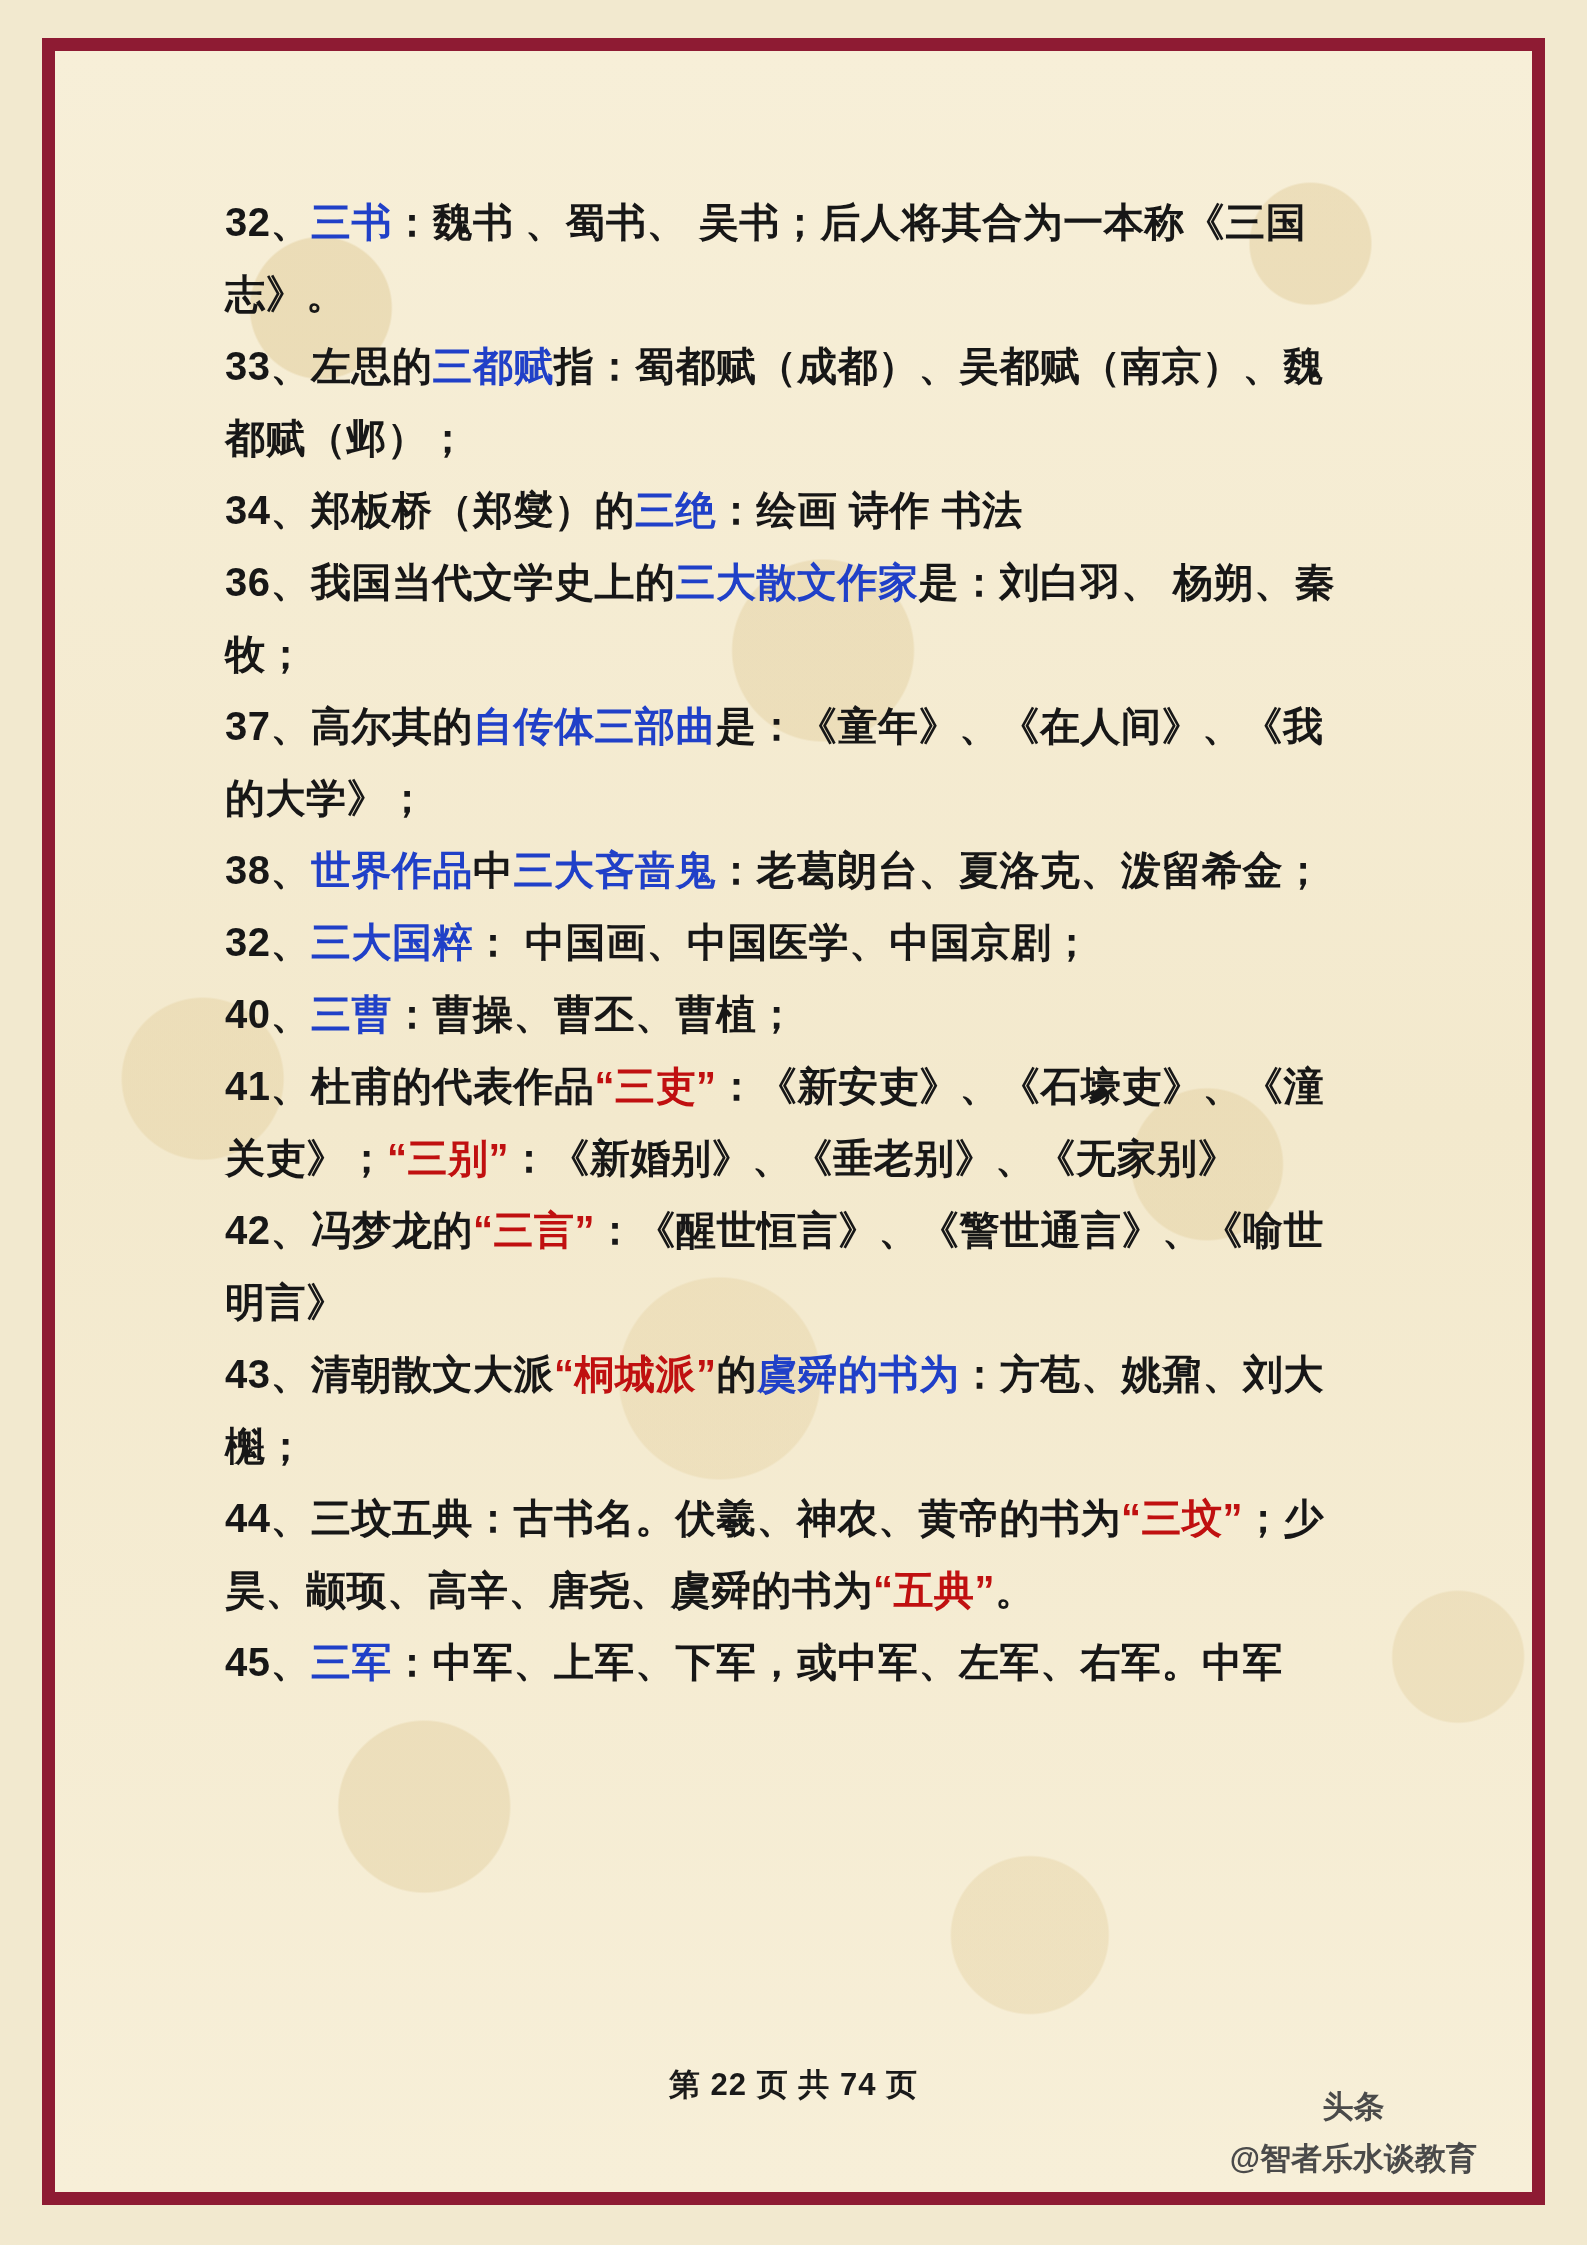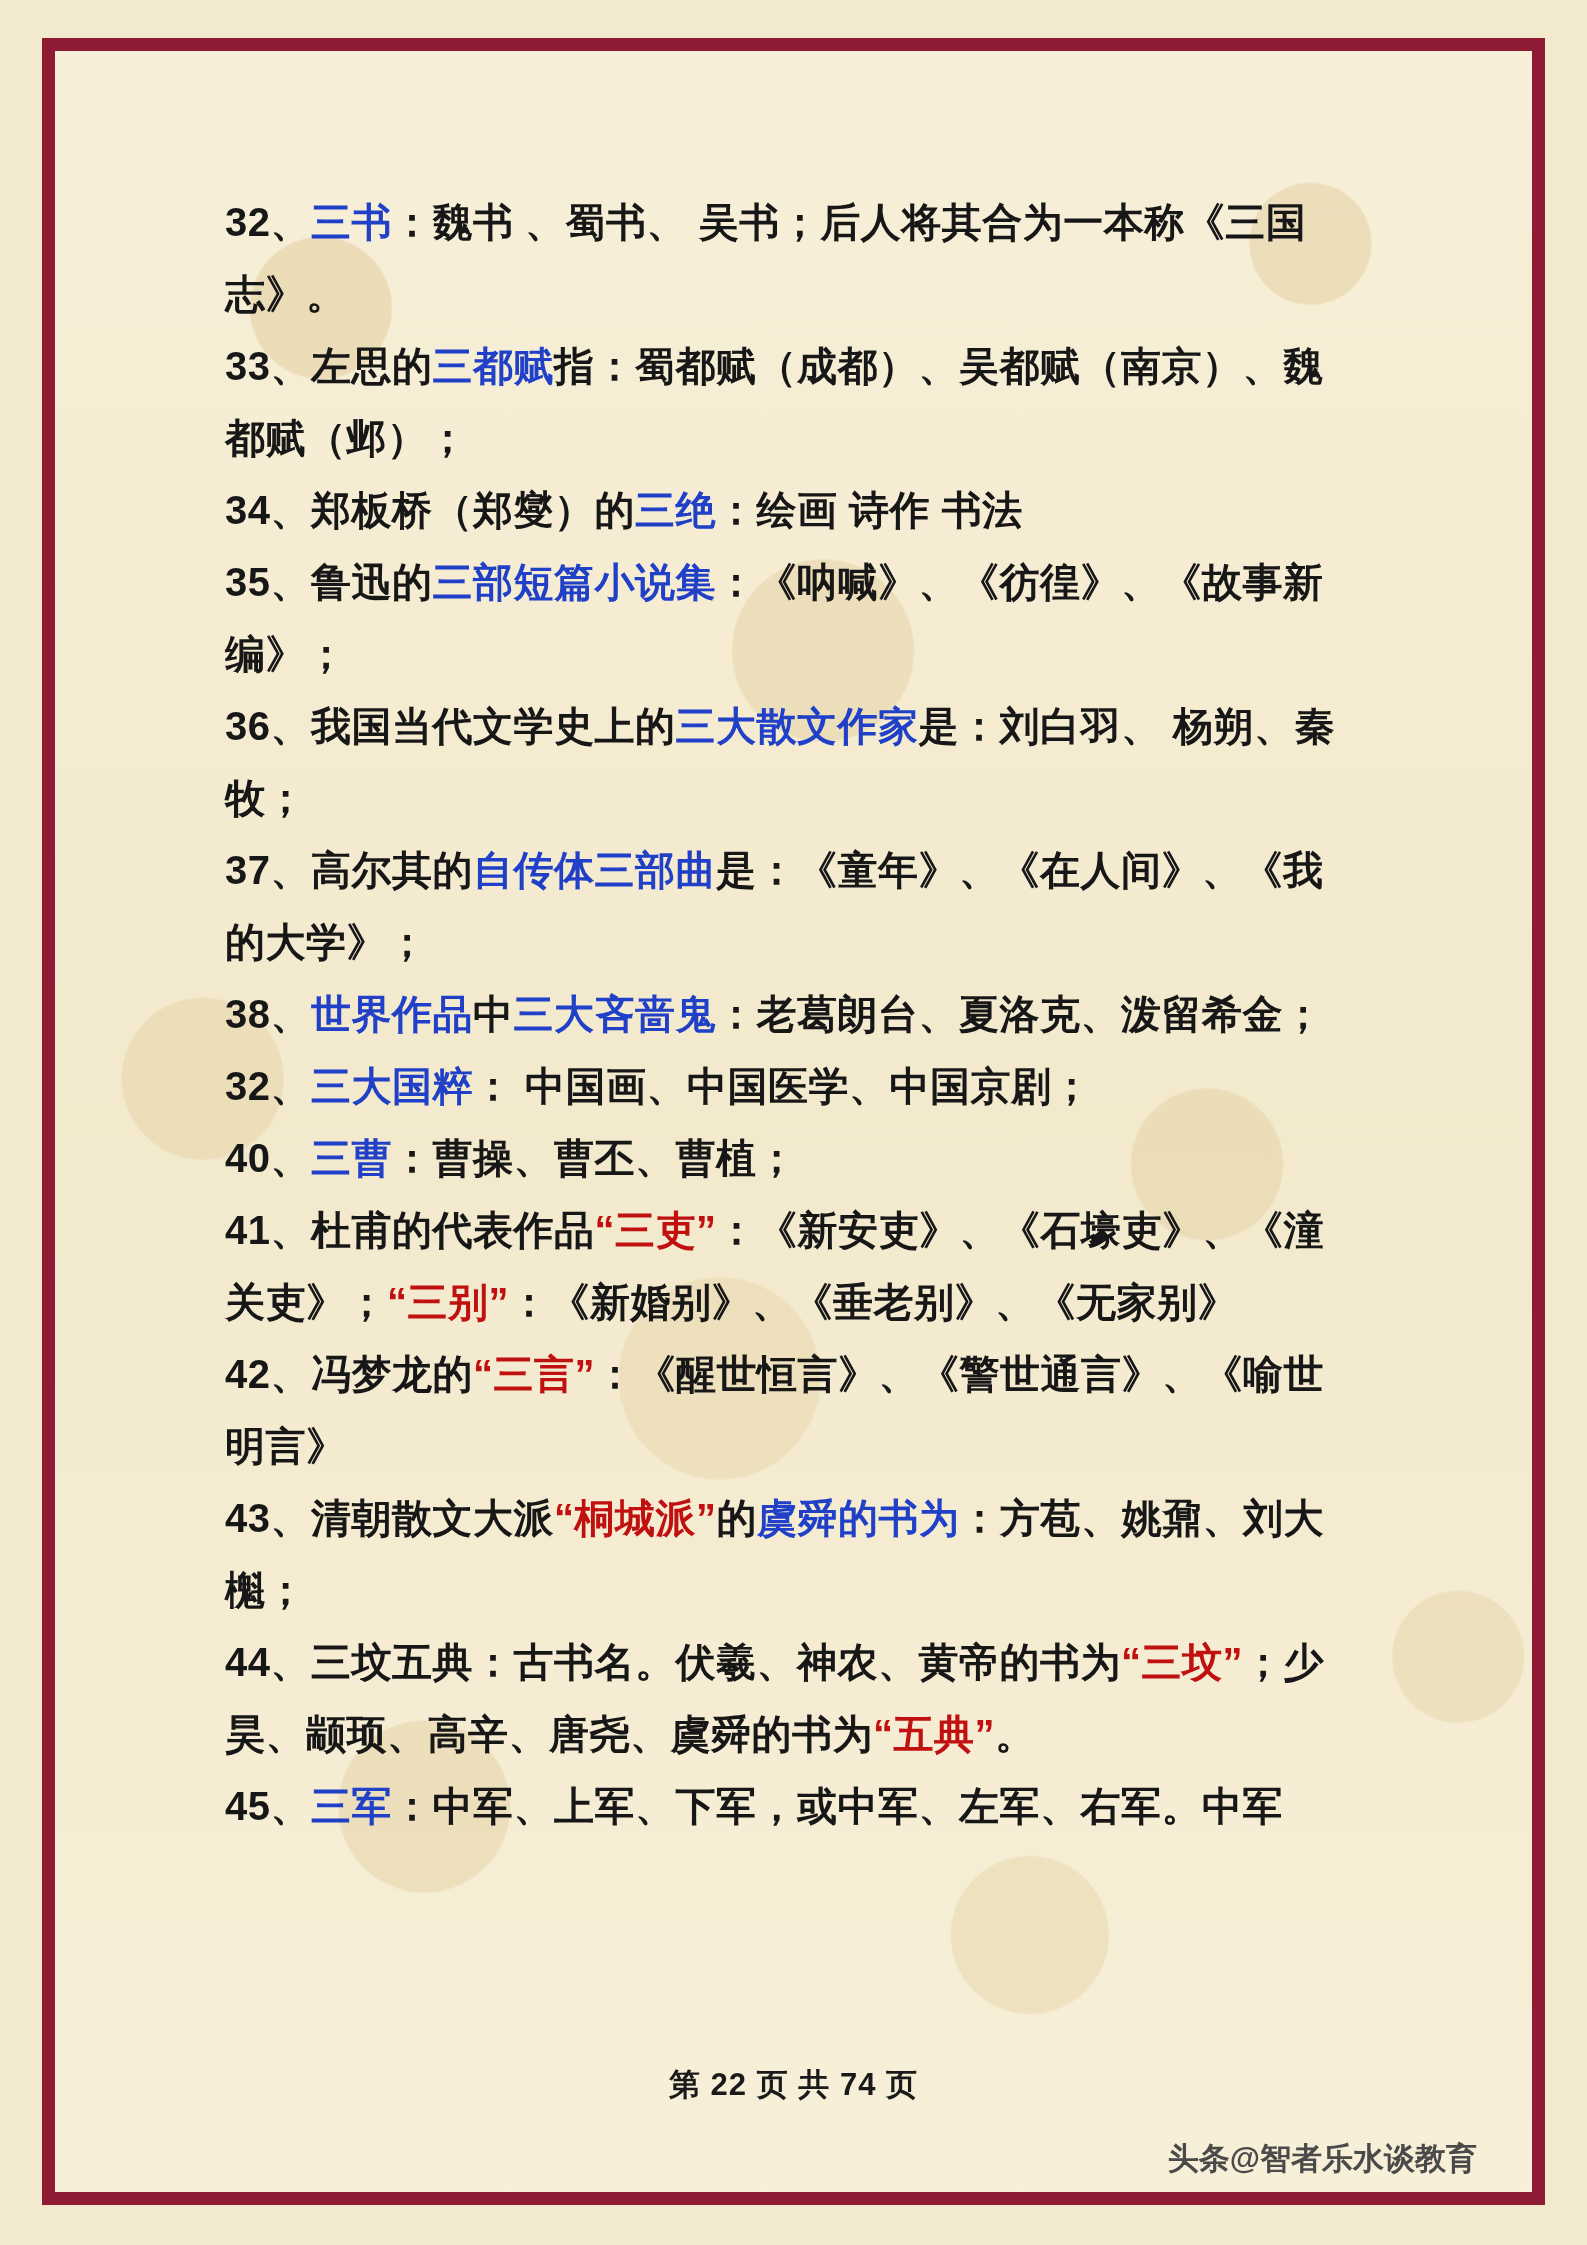--- a/index.html
+++ b/index.html
@@ -87,42 +87,43 @@
     font-weight: bold;
     letter-spacing: 1px;
   }
 
   #watermark {
     position: absolute;
     right: 55px;
     bottom: 12px;
     display: flex;
     align-items: center;
+    gap: 10px;
     font-size: 31px;
     font-weight: bold;
     color: #4a4a4a;
+    flex-direction: column;
   }
   #watermark .toutiao-logo {
     font-size: 31px;
     font-weight: bold;
     color: #4a4a4a;
   }
 </style>
 </head>
 <body>
 
 <div id="page">
   <div id="border-frame"></div>
   <div id="parchment">
 
     <div id="content">
         <div class="line"><span>32、</span><span class="blue">三书</span><span>：魏书 、蜀书、 吴书；后人将其合为一本称《三国志》。</span></div>
         <div class="line"><span>33、左思的</span><span class="blue">三都赋</span><span>指：蜀都赋（成都）、吴都赋（南京）、魏都赋（邺）；</span></div>
         <div class="line"><span>34、郑板桥（郑燮）的</span><span class="blue">三绝</span><span>：绘画 诗作 书法</span></div>
-        <div class="line"><span>35、鲁迅的</span><span class="blue">三部短篇小说集</span><span>：《呐喊》、《彷徨》、《故事新编》；</span></div>
         <div class="line"><span>36、我国当代文学史上的</span><span class="blue">三大散文作家</span><span>是：刘白羽、 杨朔、秦牧；</span></div>
         <div class="line"><span>37、高尔其的</span><span class="blue">自传体三部曲</span><span>是：《童年》、《在人间》、《我的大学》；</span></div>
         <div class="line"><span>38、</span><span class="blue">世界作品</span><span>中</span><span class="blue">三大吝啬鬼</span><span>：老葛朗台、夏洛克、泼留希金；</span></div>
         <div class="line"><span>32、</span><span class="blue">三大国粹</span><span>： 中国画、中国医学、中国京剧；</span></div>
         <div class="line"><span>40、</span><span class="blue">三曹</span><span>：曹操、曹丕、曹植；</span></div>
         <div class="line"><span>41、杜甫的代表作品</span><span class="red">“三吏”</span><span>：《新安吏》、《石壕吏》、《潼关吏》；</span><span class="red">“三别”</span><span>：《新婚别》、《垂老别》、《无家别》</span></div>
         <div class="line"><span>42、冯梦龙的</span><span class="red">“三言”</span><span>：《醒世恒言》、《警世通言》、《喻世明言》</span></div>
         <div class="line"><span>43、清朝散文大派</span><span class="red">“桐城派”</span><span>的</span><span class="blue">虞舜的书为</span><span>：方苞、姚鼐、刘大櫆；</span></div>
         <div class="line"><span>44、三坟五典：古书名。伏羲、神农、黄帝的书为</span><span class="red">“三坟”</span><span>；少昊、颛顼、高辛、唐尧、虞舜的书为</span><span class="red">“五典”</span><span>。</span></div>
         <div class="line"><span>45、</span><span class="blue">三军</span><span>：中军、上军、下军，或中军、左军、右军。中军</span></div>

